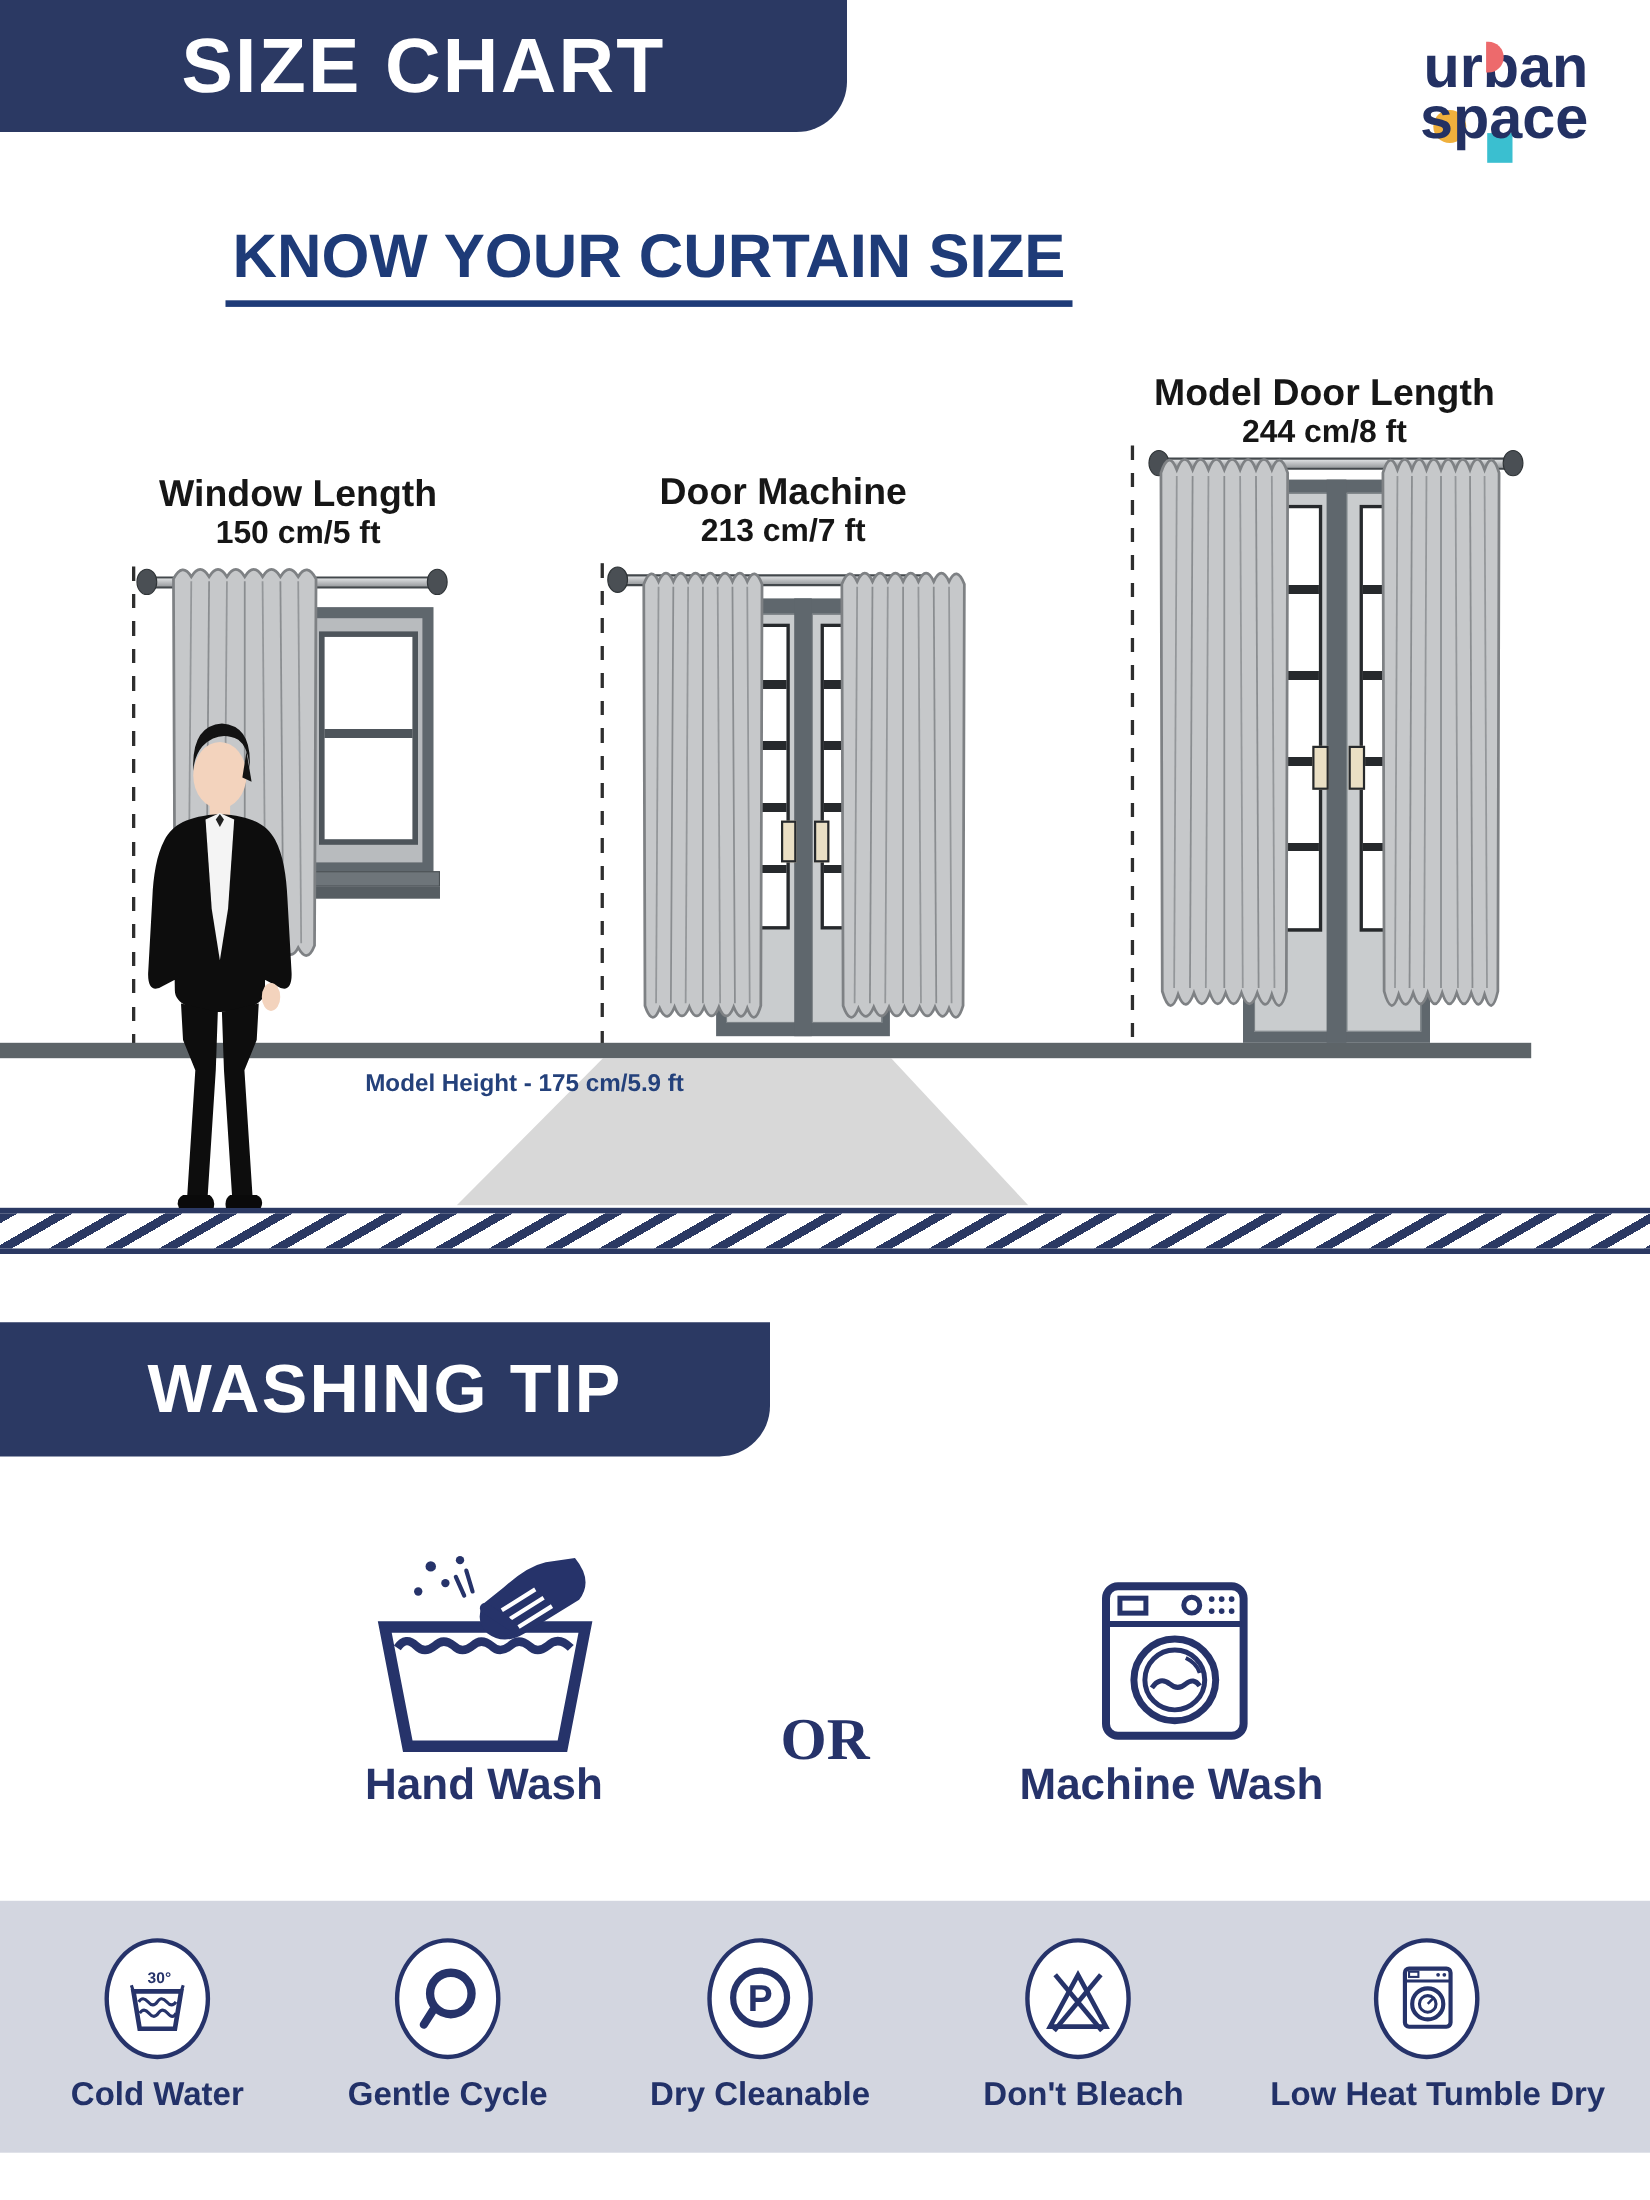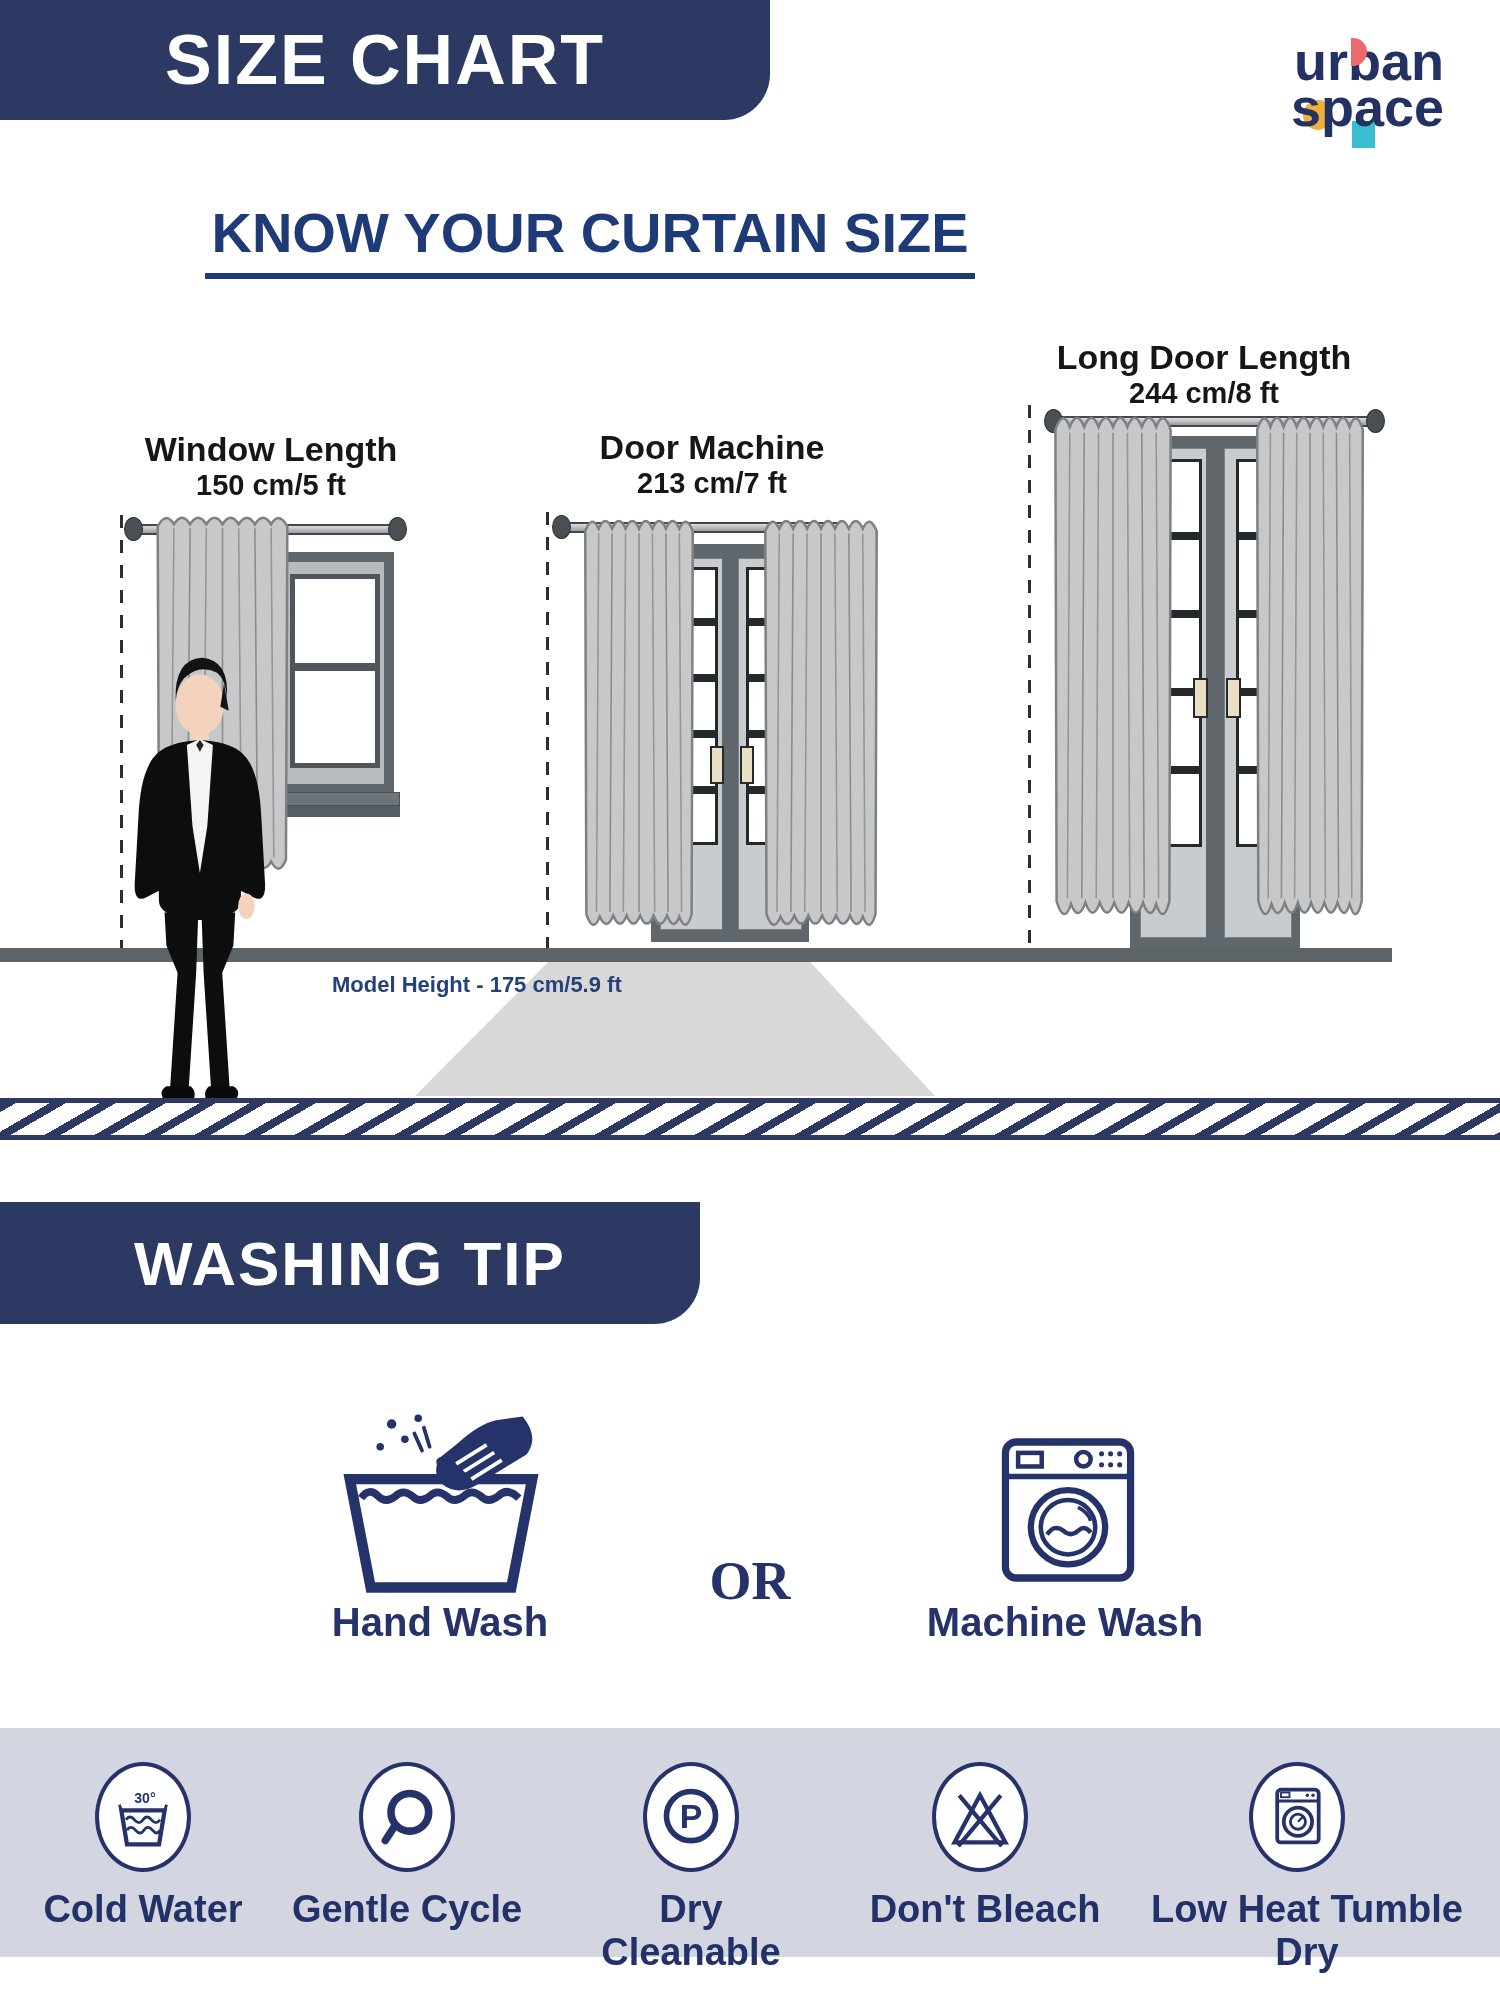--- a/index.html
+++ b/index.html
@@ -68,21 +68,21 @@
   .wash-banner{left:0;top:1202px;width:700px;height:122px;background:#2b3963;
                border-radius:0 0 46px 0;display:flex;align-items:center;justify-content:center;}
   .wash-title{color:#fff;font-size:62px;font-weight:bold;letter-spacing:2px;}
   .wash-label{color:#26336a;font-size:40px;font-weight:bold;text-align:center;}
   .or-label{color:#26336a;font-size:54px;font-weight:bold;text-align:center;}
 
   
   .care-strip{left:0;top:1728px;width:1500px;height:229px;background:#d3d6e0;}
   .care-ellipse{position:absolute;width:96px;height:110px;background:#fff;border:4px solid #26336a;
                 border-radius:50%;box-sizing:border-box;display:flex;align-items:center;justify-content:center;}
-  .care-label{position:absolute;top:160px;color:#223168;font-size:38px;font-weight:bold;text-align:center;}
+  .care-label{position:absolute;top:160px;color:#223168;font-size:30px;font-weight:bold;text-align:center;}
 </style>
 </head>
 <body>
 
 <svg width="0" height="0" style="position:absolute" aria-hidden="true">
   <defs>
     <symbol id="sym-curtain" viewBox="0 0 100 380" preserveAspectRatio="none">
       <path d="M2,18 Q8,3 14,16 Q20,3 26,16 Q32,3 38,16 Q44,3 50,16 Q56,3 62,16 Q68,3 74,16 Q80,3 86,16 Q92,3 98,18 L97,346 Q92,363 86,348 Q81,361 75,347 Q69,361 63,347 Q57,361 51,347 Q45,361 39,347 Q33,361 27,347 Q21,361 15,348 Q9,363 3,346 Z" fill="#c6c8ca" stroke="#7e8184" stroke-width="2.5" vector-effect="non-scaling-stroke"></path>
       <path d="M14,20 C13,130 13,240 12,344" fill="none" stroke="#94979a" stroke-width="1.6" vector-effect="non-scaling-stroke"></path>
       <path d="M26,20 C25,130 24,240 24,344" fill="none" stroke="#8a8d90" stroke-width="1.6" vector-effect="non-scaling-stroke"></path>
@@ -129,21 +129,21 @@
 
   <div class="abs size-label" style="left:96px;top:430px;width:350px;">
     <div class="size-name">Window Length</div>
     <div class="size-value">150 cm/5 ft</div>
   </div>
   <div class="abs size-label" style="left:537px;top:428px;width:350px;">
     <div class="size-name">Door Machine</div>
     <div class="size-value">213 cm/7 ft</div>
   </div>
   <div class="abs size-label" style="left:1029px;top:338px;width:350px;">
-    <div class="size-name">Long Door Length</div>
+    <div class="size-name">Model Door Length</div>
     <div class="size-value">244 cm/8 ft</div>
   </div>
 
   <div class="abs dash-line" style="left:120px;top:515px;height:435px;"></div>
   <div class="abs win-frame">
     <div class="win-glass"></div>
   </div>
   <div class="abs sill1"></div>
   <div class="abs sill2"></div>
   <div class="abs rod" style="left:132px;top:524px;width:266px;"></div>

